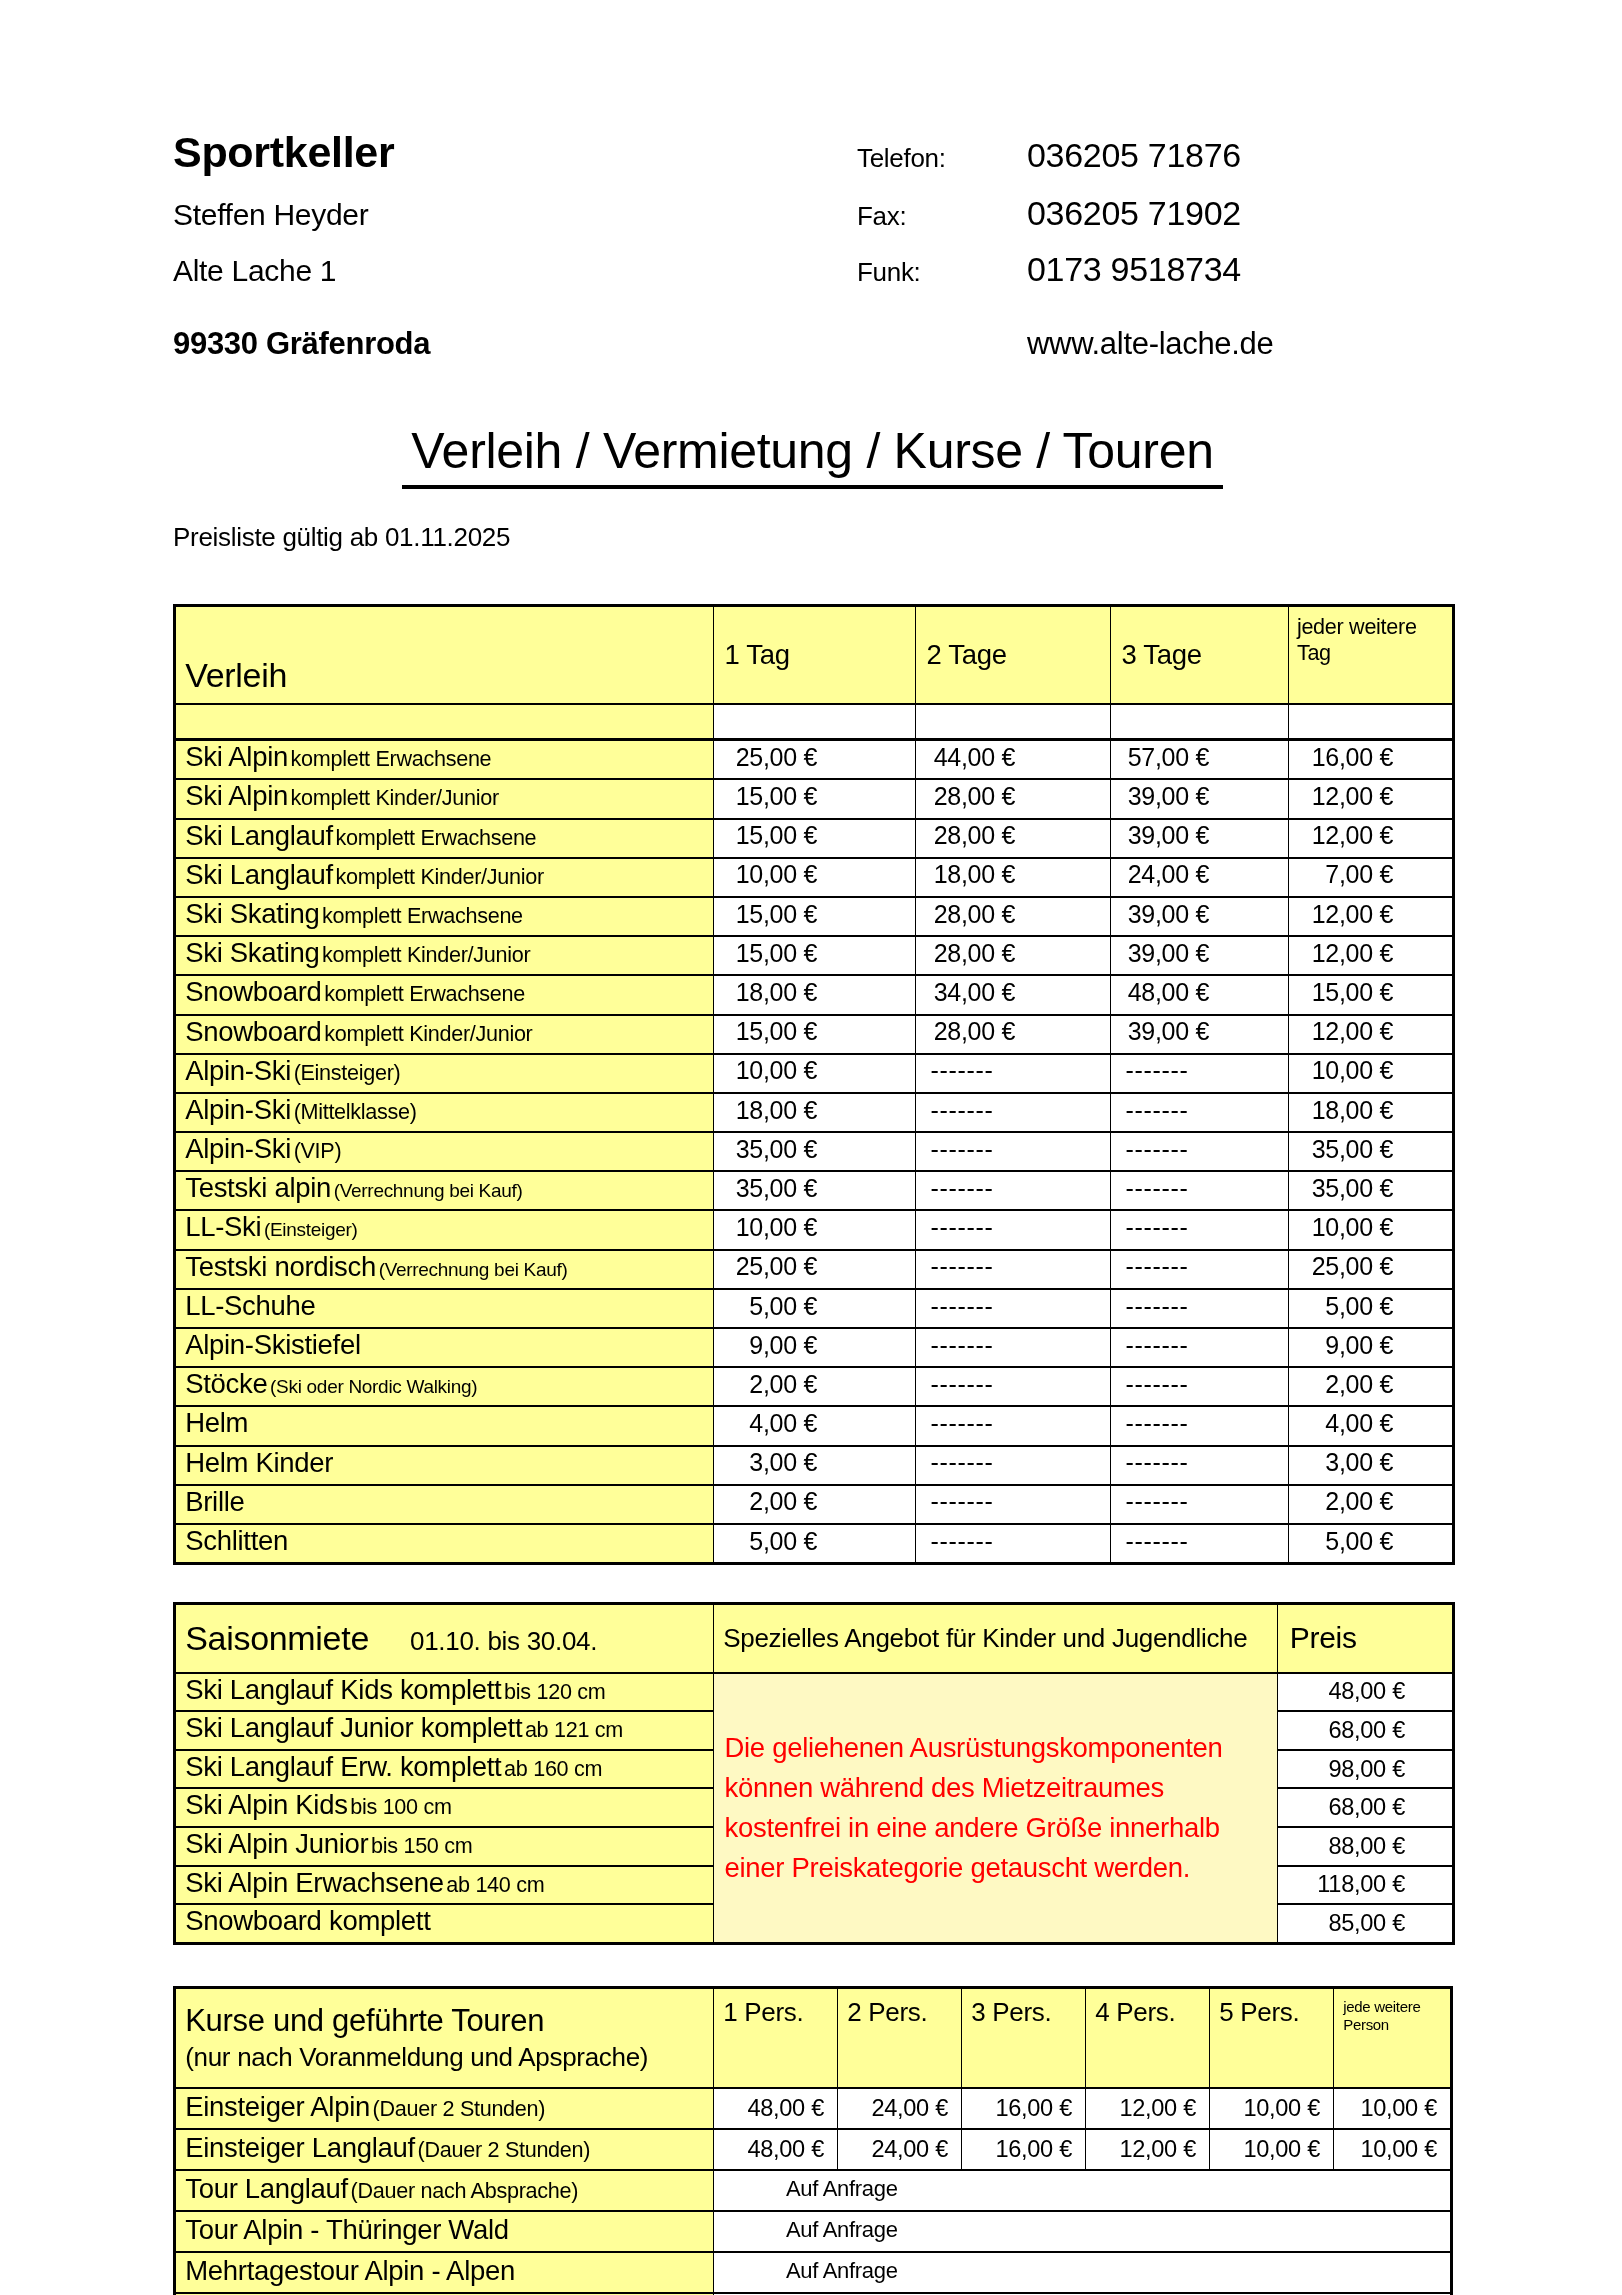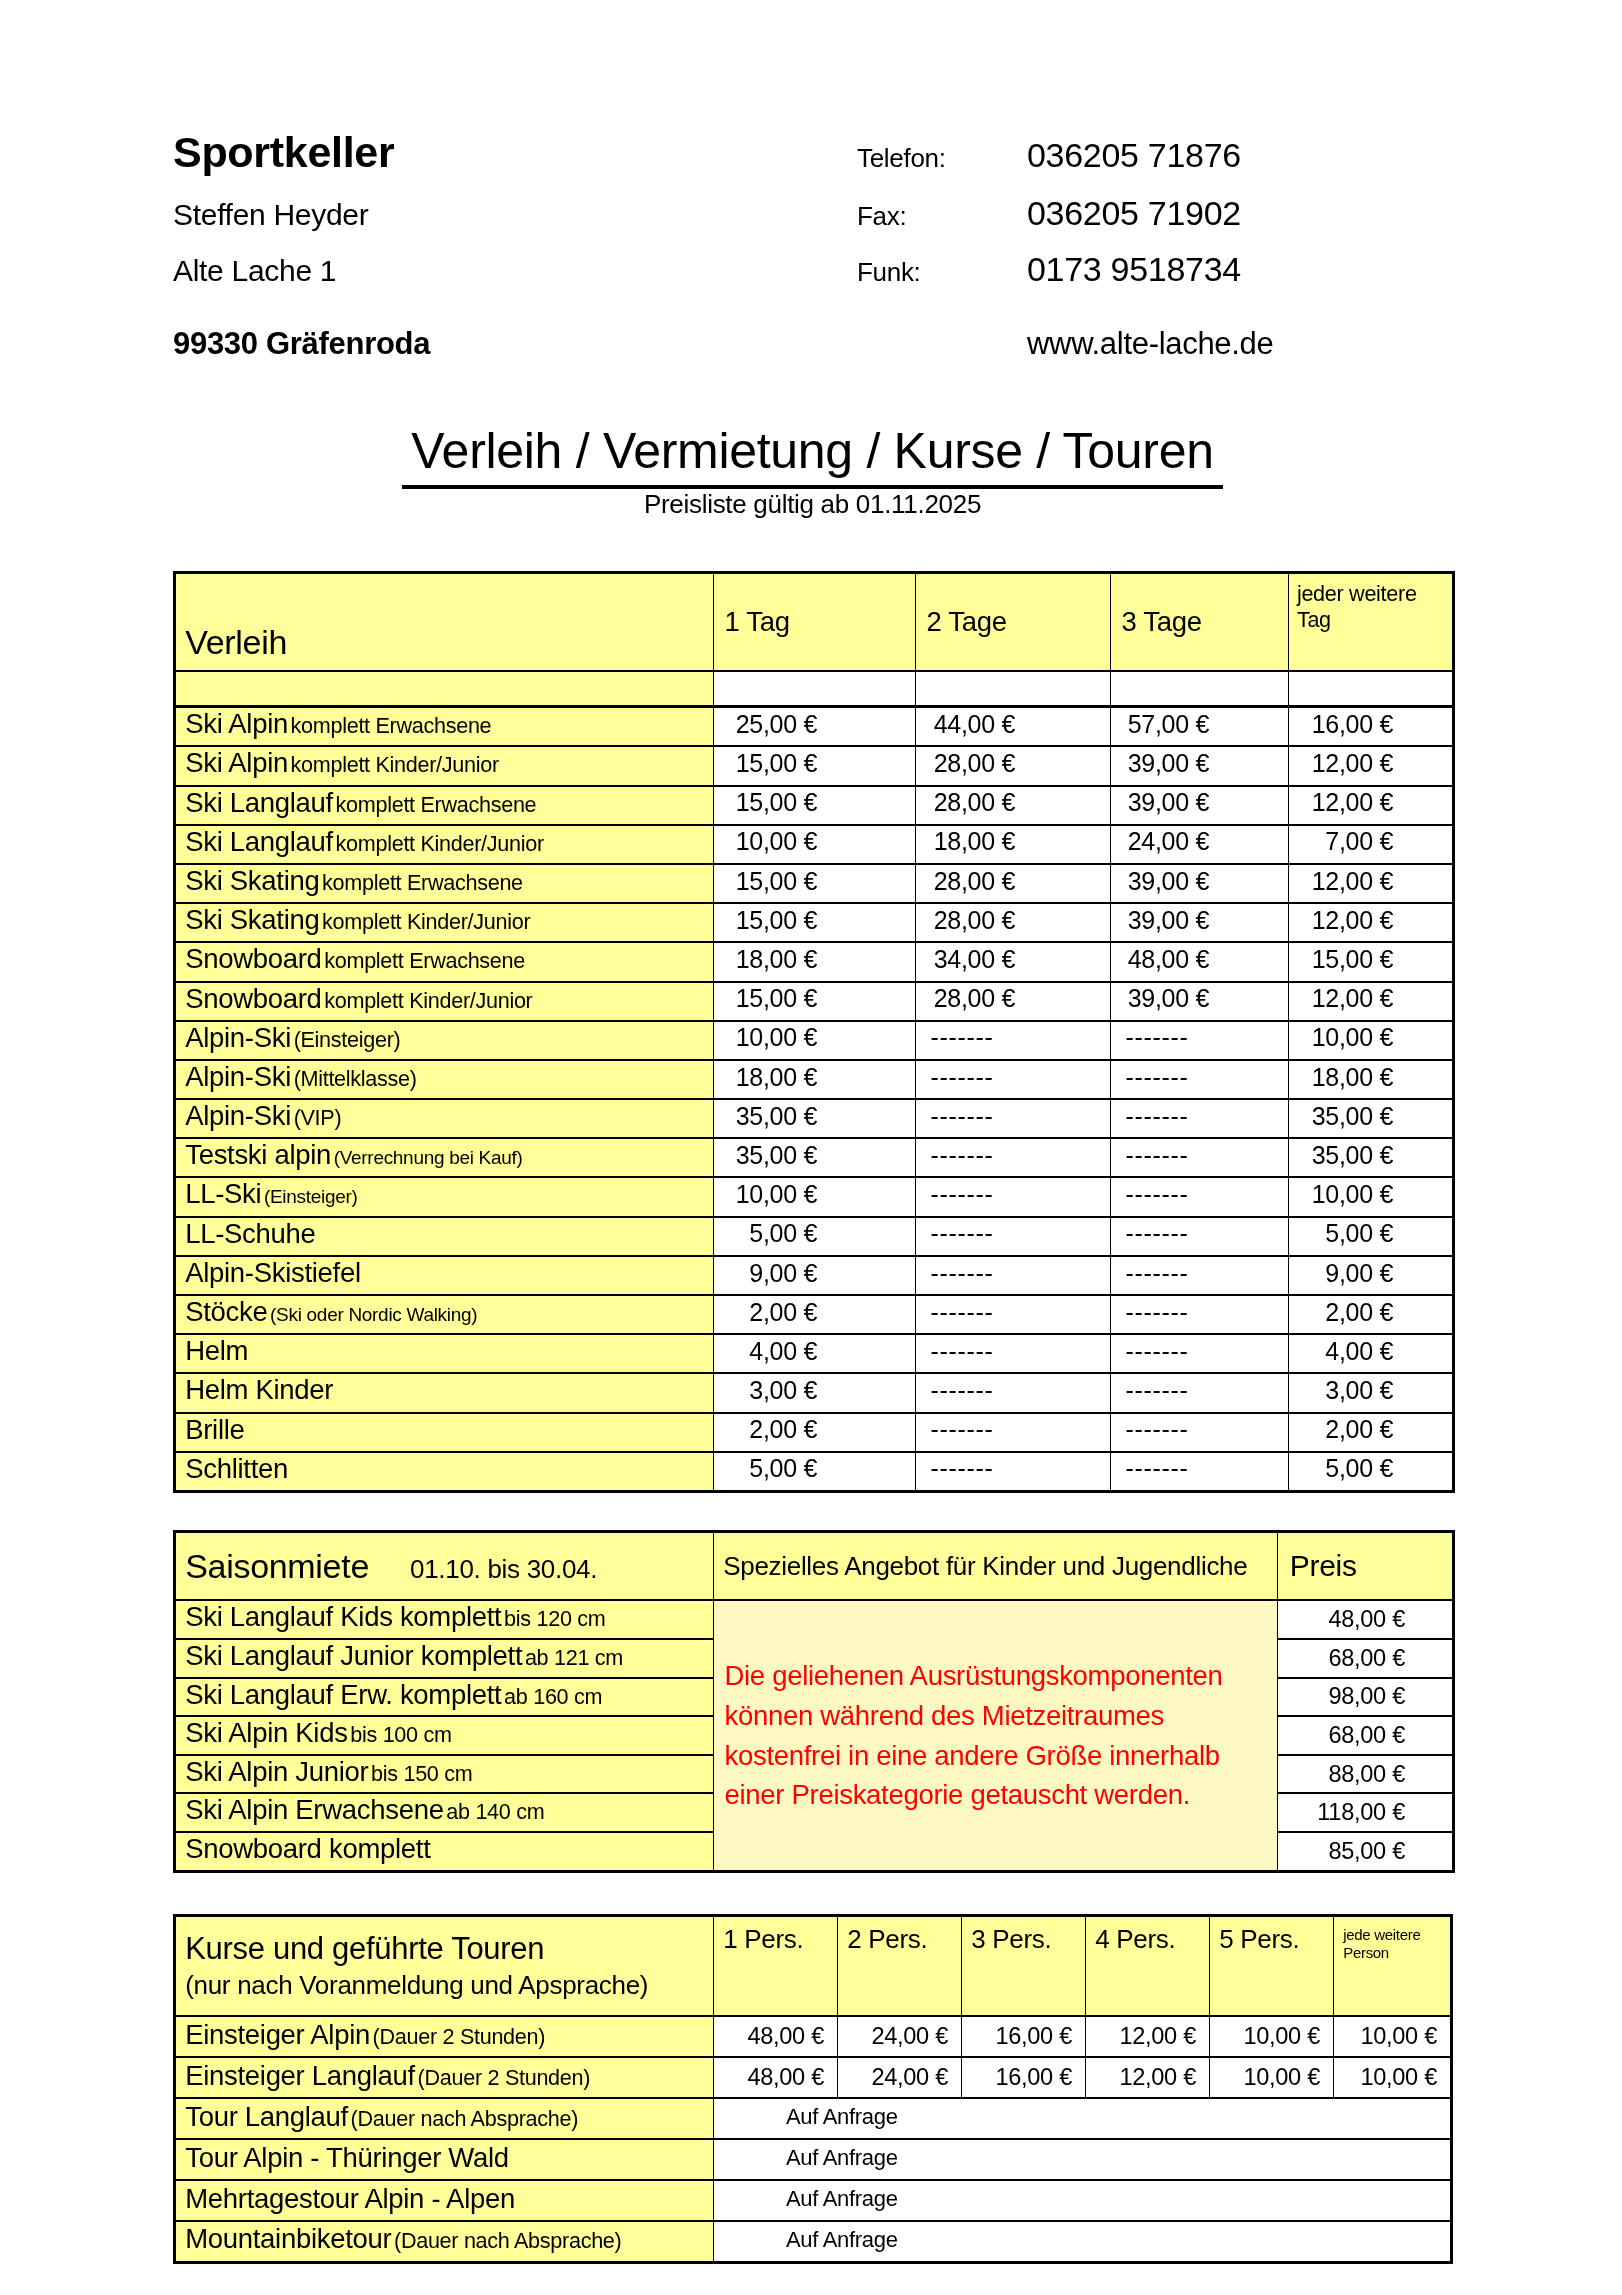--- a/index.html
+++ b/index.html
@@ -16,21 +16,21 @@
   .hdr-mid{width:170px;flex:0 0 170px;font-size:26px;}
   .hdr-val{font-size:34px;}
   .company-name{font-size:43px;font-weight:bold;}
   .company-line{font-size:30px;}
   .company-city{font-size:31px;font-weight:bold;margin-top:20px;}
   .website{font-size:31px;}
 
   
   .title-wrap{text-align:center;margin-top:60px;}
   .title{display:inline-block;font-size:50px;border-bottom:4.6px solid #000;padding:0 9.2px 5.2px 9.2px;}
-  .subtitle{text-align:center;font-size:26px;}
+  .subtitle{font-size:26px;margin-top:33px;}
 
   
   table{border-collapse:collapse;table-layout:fixed;width:1279px;border:3.3px solid #000;}
   td{border:1.3px solid #000;border-top-width:2px;border-bottom-width:2px;box-sizing:border-box;overflow:hidden;}
   .hl{background:var(--hl,#ffff99);}
   .main{font-size:27.5px;}
   .sub{font-size:21.6px;}
   .sub.sm{font-size:19px;}
 
   
@@ -219,20 +219,27 @@
           <td class="price pr3">35,00 €</td>
         </tr>
         <tr class="v-row">
           <td class="hl lbl"><span class="main">LL-Ski</span> <span class="sub sm">(Einsteiger)</span></td>
           <td class="price pr0">10,00 €</td>
           <td class="price pr1 dash">-------</td>
           <td class="price pr2 dash">-------</td>
           <td class="price pr3">10,00 €</td>
         </tr>
         <tr class="v-row">
+          <td class="hl lbl"><span class="main">Testski nordisch</span> <span class="sub sm">(Verrechnung bei Kauf)</span></td>
+          <td class="price pr0">25,00 €</td>
+          <td class="price pr1 dash">-------</td>
+          <td class="price pr2 dash">-------</td>
+          <td class="price pr3">25,00 €</td>
+        </tr>
+        <tr class="v-row">
           <td class="hl lbl"><span class="main">LL-Schuhe</span></td>
           <td class="price pr0">5,00 €</td>
           <td class="price pr1 dash">-------</td>
           <td class="price pr2 dash">-------</td>
           <td class="price pr3">5,00 €</td>
         </tr>
         <tr class="v-row">
           <td class="hl lbl"><span class="main">Alpin-Skistiefel</span></td>
           <td class="price pr0">9,00 €</td>
           <td class="price pr1 dash">-------</td>

